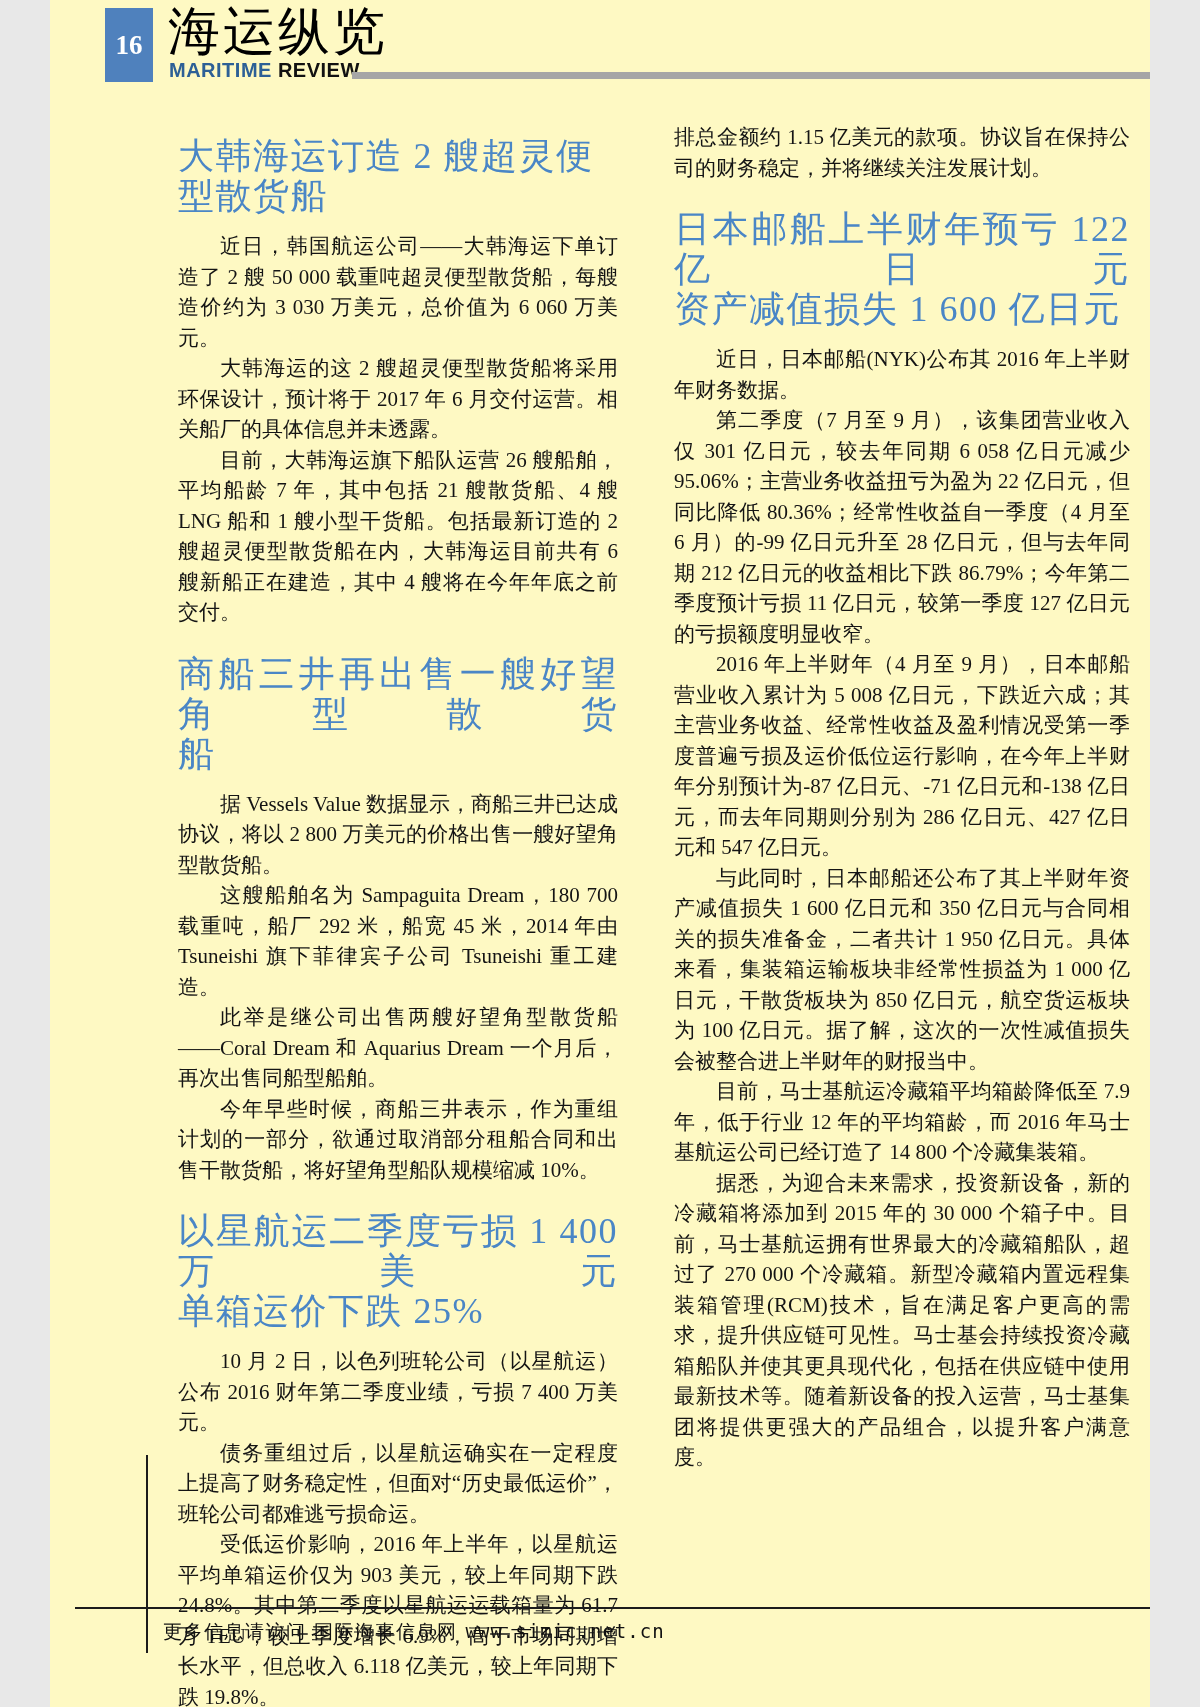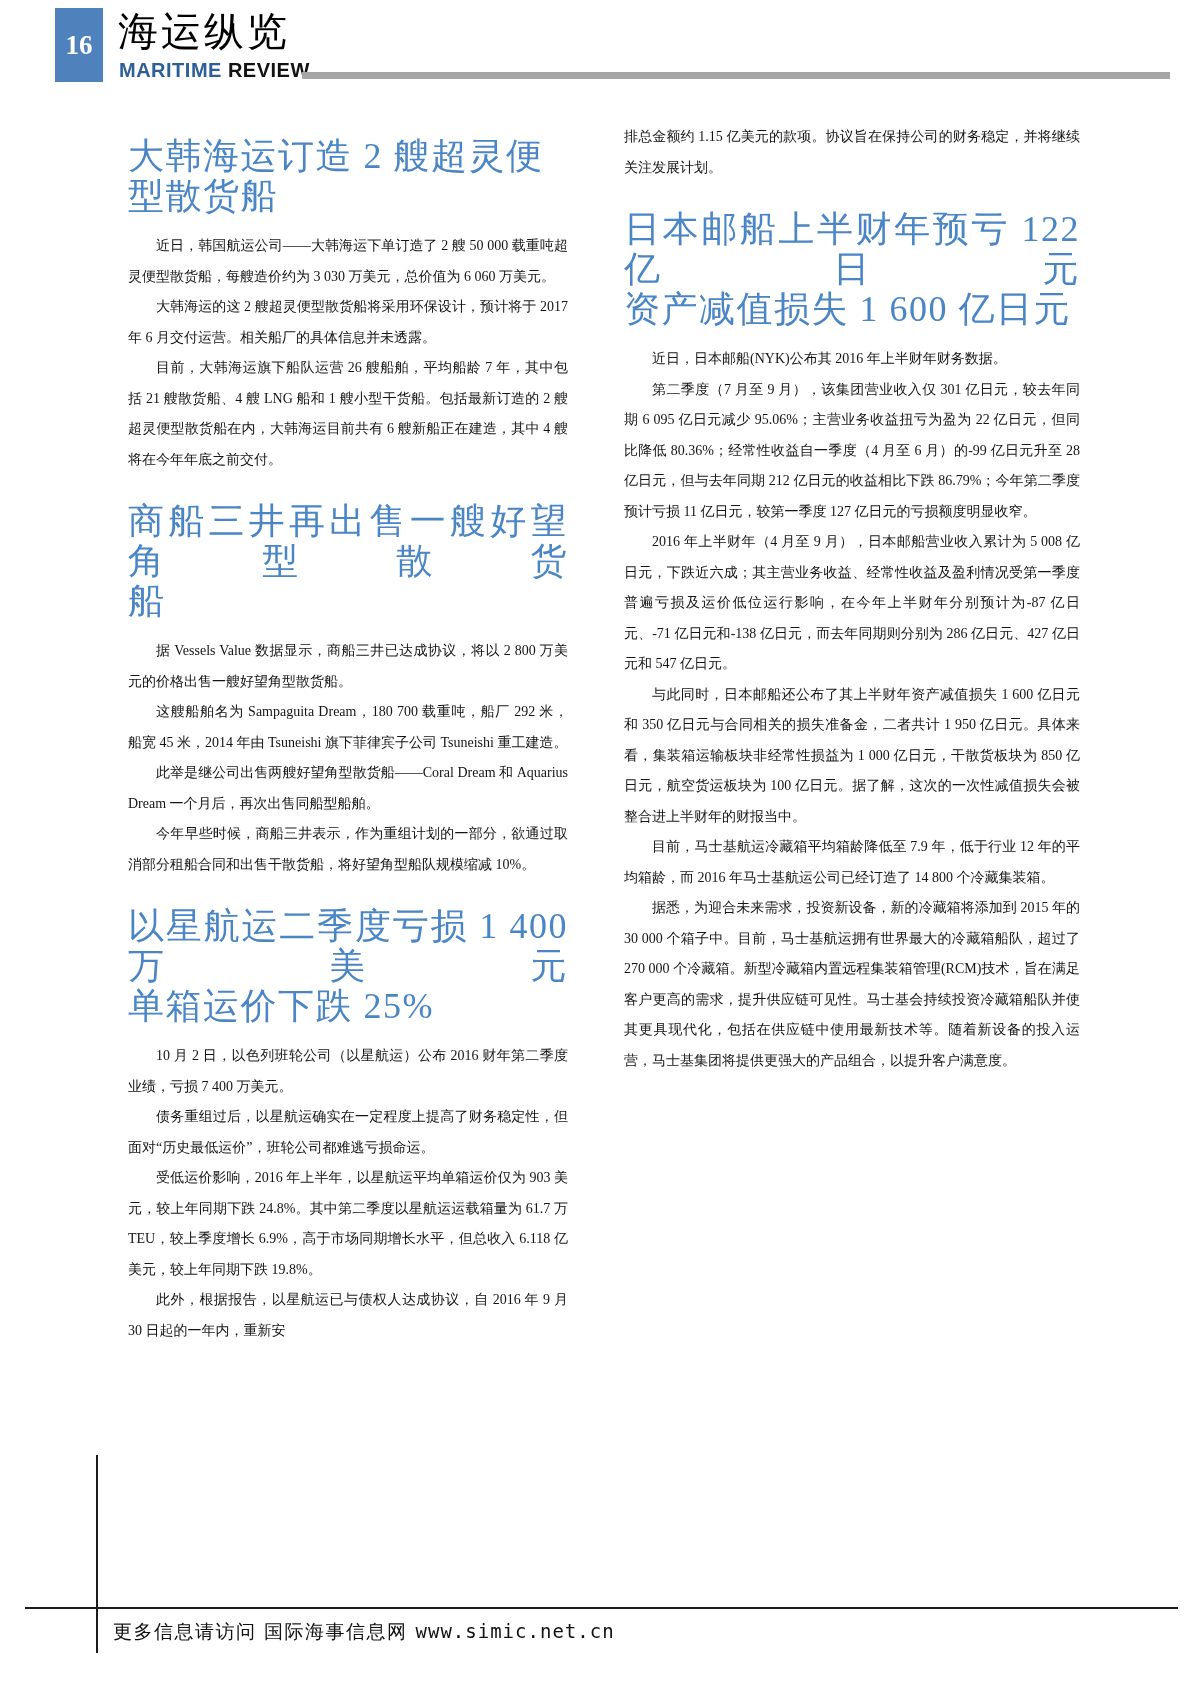--- a/index.html
+++ b/index.html
@@ -1,21 +1,21 @@
 <!DOCTYPE html>
 <html><head>
 <meta charset="utf-8">
 <style>
   html, body { margin: 0; padding: 0; background: #e8e8e8; }
   .page {
     position: relative;
-    width: 1200px;
+    width: 1100px;
     height: 1707px;
     margin: 0 auto;
-    background: #ffffff;
+    background: #fef9c3;
     font-family: "Liberation Serif", "DejaVu Serif", serif;
     color: #141414;
     overflow: hidden;
   }
 
   
   .page-num-box {
     position: absolute;
     left: 55px; top: 8px;
     width: 48px; height: 74px;
@@ -23,21 +23,21 @@
     color: #ffffff;
     font-size: 27px;
     font-weight: bold;
     display: flex;
     align-items: center;
     justify-content: center;
   }
   .mag-title {
     position: absolute;
     left: 118px; top: 8px;
-    font-size: 40px;
+    font-size: 52px;
     letter-spacing: 3px;
     color: #000000;
     line-height: 48px;
   }
   .mag-subtitle {
     position: absolute;
     left: 119px; top: 59px;
     font-family: "Liberation Sans", sans-serif;
     font-size: 20px;
     font-weight: bold;
@@ -71,21 +71,21 @@
     letter-spacing: 1.5px;
     margin: 26px 0 15px 0;
     text-align: left;
   }
   .col-left .article:first-child .article-heading { margin-top: 14px; }
   .h-line { display: block; }
   .h-line.stretch { text-align: justify; text-align-last: justify; }
 
   .article p, .cont-p {
     margin: 0;
-    font-size: 14px;
+    font-size: 21px;
     line-height: 30.5px;
     text-align: justify;
     text-indent: 2em;
   }
   .cont-p { text-indent: 0; }
 
   
   .footer-vline {
     position: absolute;
     left: 96px; top: 1455px;
@@ -167,21 +167,21 @@
     <div class="col col-right">
 
       <p class="cont-p">排总金额约 1.15 亿美元的款项。协议旨在保持公司的财务稳定，并将继续关注发展计划。</p>
 
       <div class="article">
         <div class="article-heading">
           <span class="h-line stretch">日本邮船上半财年预亏 122 亿日元</span>
           <span class="h-line">资产减值损失 1 600 亿日元</span>
         </div>
         <p>近日，日本邮船(NYK)公布其 2016 年上半财年财务数据。</p>
-        <p>第二季度（7 月至 9 月），该集团营业收入仅 301 亿日元，较去年同期 6 095 亿日元减少 95.06%；主营业务收益扭亏为盈为 22 亿日元，但同比降低 80.36%；经常性收益自一季度（4 月至 6 月）的-99 亿日元升至 28 亿日元，但与去年同期 212 亿日元的收益相比下跌 86.79%；今年第二季度预计亏损 11 亿日元，较第一季度 127 亿日元的亏损额度明显收窄。</p>
+        <p>第二季度（7 月至 9 月），该集团营业收入仅 301 亿日元，较去年同期 6 058 亿日元减少 95.06%；主营业务收益扭亏为盈为 22 亿日元，但同比降低 80.36%；经常性收益自一季度（4 月至 6 月）的-99 亿日元升至 28 亿日元，但与去年同期 212 亿日元的收益相比下跌 86.79%；今年第二季度预计亏损 11 亿日元，较第一季度 127 亿日元的亏损额度明显收窄。</p>
         <p>2016 年上半财年（4 月至 9 月），日本邮船营业收入累计为 5 008 亿日元，下跌近六成；其主营业务收益、经常性收益及盈利情况受第一季度普遍亏损及运价低位运行影响，在今年上半财年分别预计为-87 亿日元、-71 亿日元和-138 亿日元，而去年同期则分别为 286 亿日元、427 亿日元和 547 亿日元。</p>
         <p>与此同时，日本邮船还公布了其上半财年资产减值损失 1 600 亿日元和 350 亿日元与合同相关的损失准备金，二者共计 1 950 亿日元。具体来看，集装箱运输板块非经常性损益为 1 000 亿日元，干散货板块为 850 亿日元，航空货运板块为 100 亿日元。据了解，这次的一次性减值损失会被整合进上半财年的财报当中。</p>
       </div>
 
       <div class="article">
         <p>目前，马士基航运冷藏箱平均箱龄降低至 7.9 年，低于行业 12 年的平均箱龄，而 2016 年马士基航运公司已经订造了 14 800 个冷藏集装箱。</p>
         <p>据悉，为迎合未来需求，投资新设备，新的冷藏箱将添加到 2015 年的 30 000 个箱子中。目前，马士基航运拥有世界最大的冷藏箱船队，超过了 270 000 个冷藏箱。新型冷藏箱内置远程集装箱管理(RCM)技术，旨在满足客户更高的需求，提升供应链可见性。马士基会持续投资冷藏箱船队并使其更具现代化，包括在供应链中使用最新技术等。随着新设备的投入运营，马士基集团将提供更强大的产品组合，以提升客户满意度。</p>
       </div>
 
     </div>

